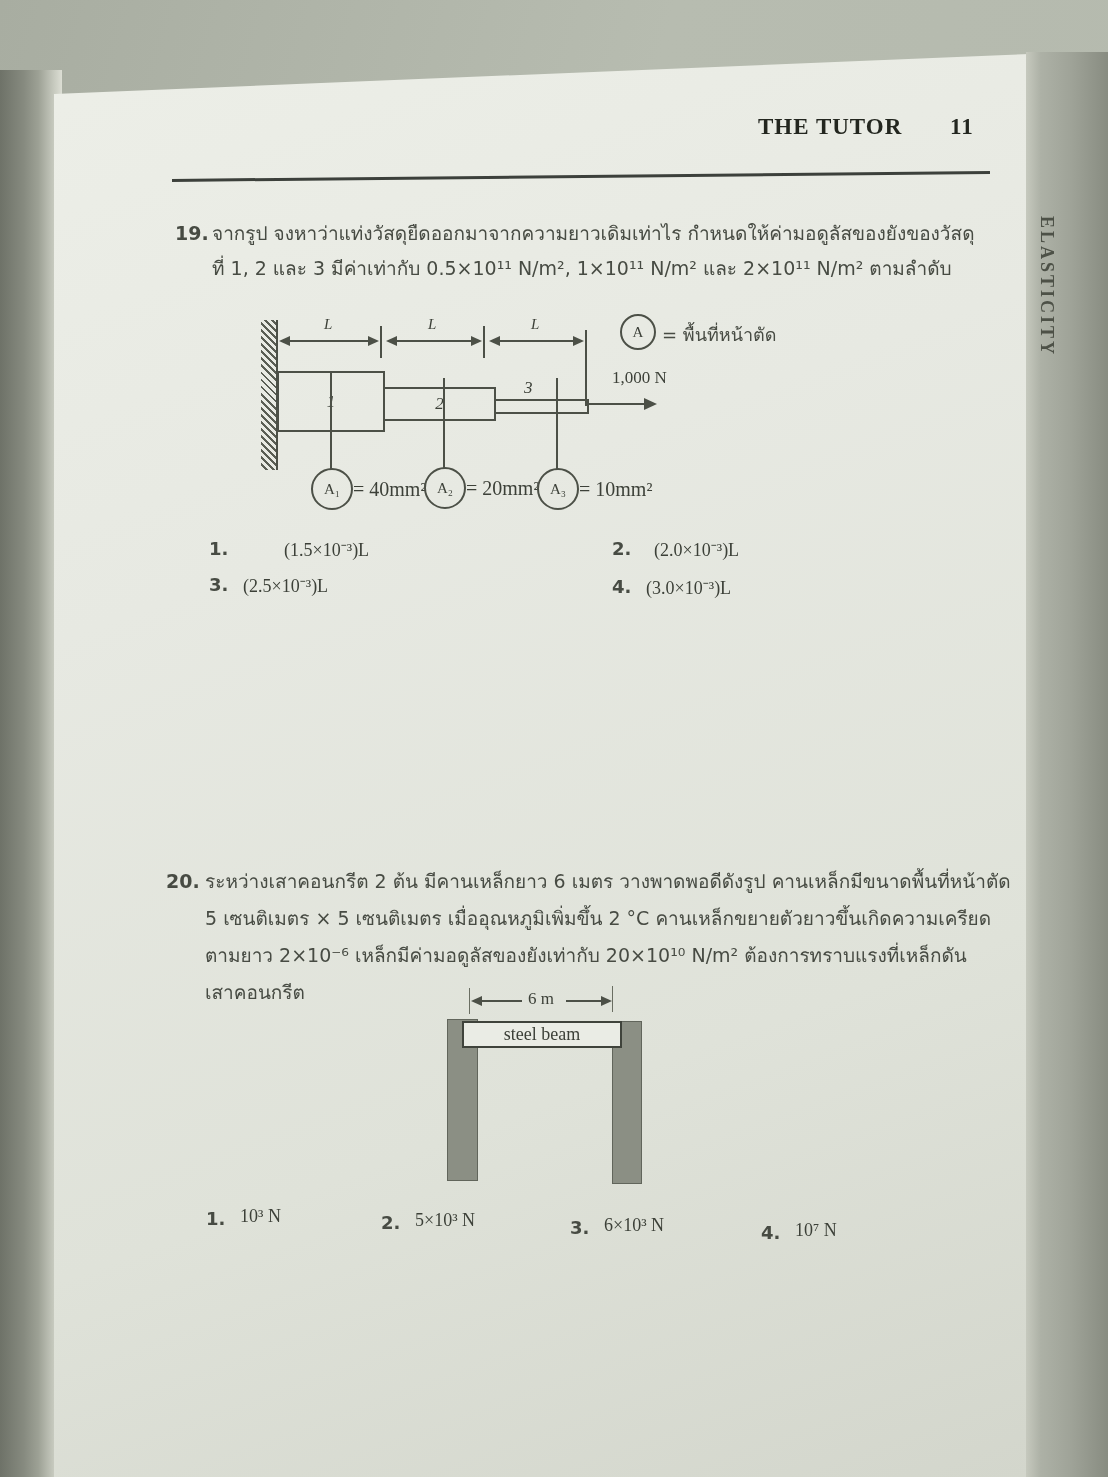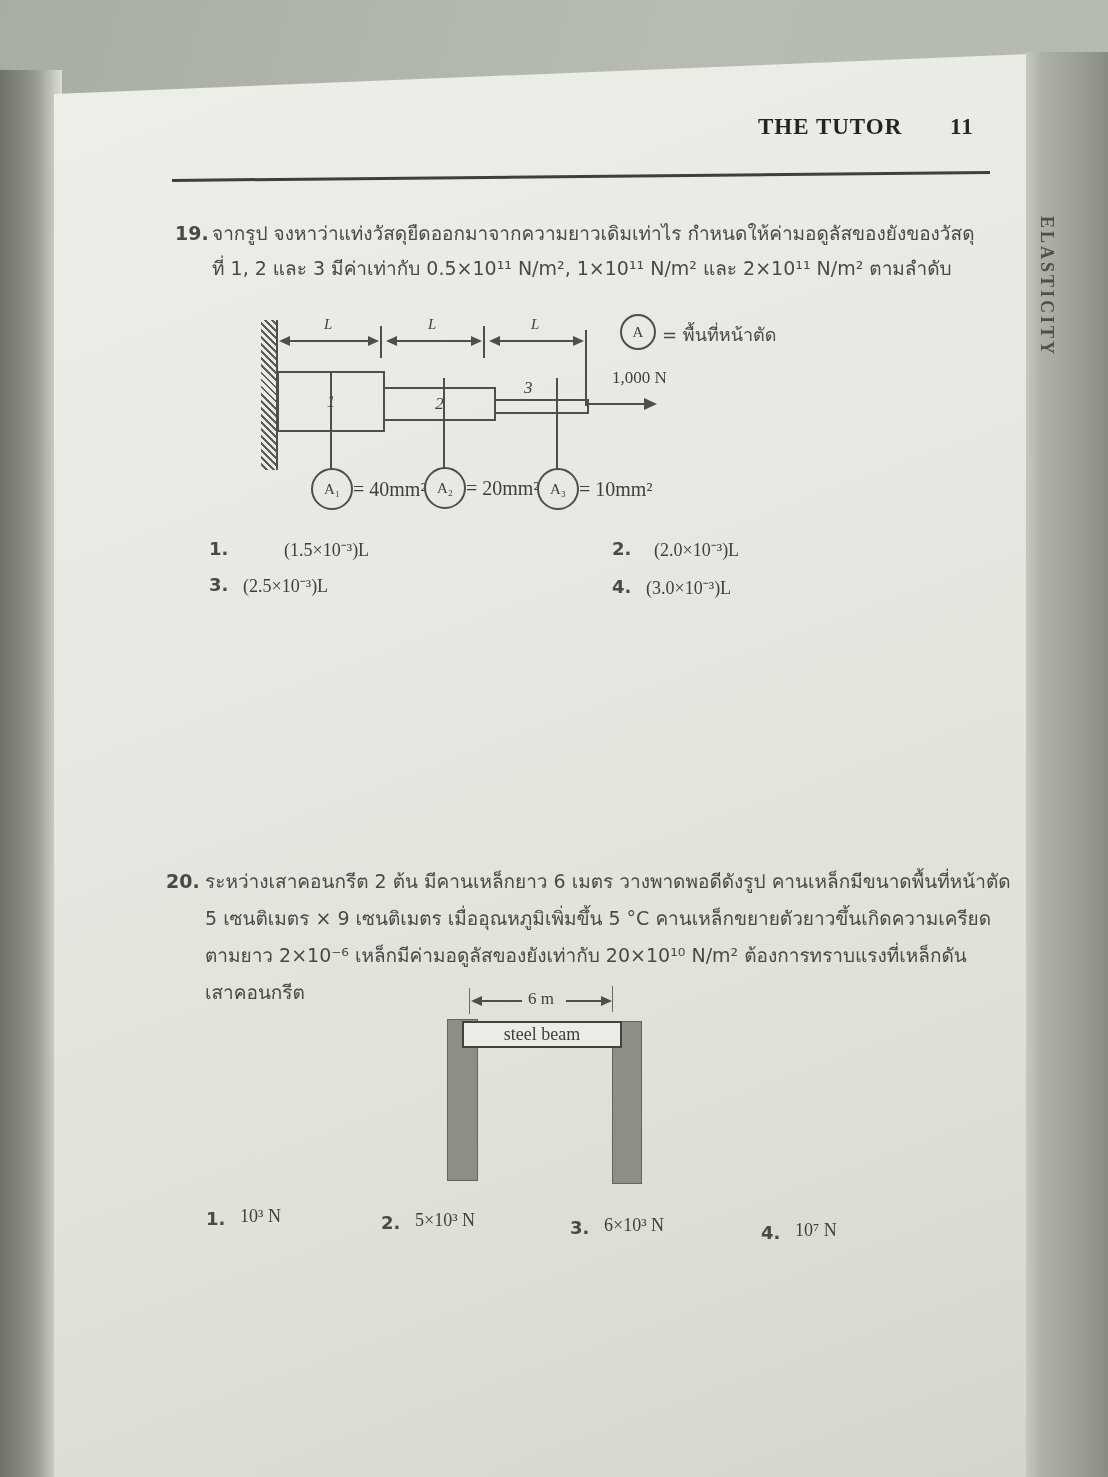--- a/index.html
+++ b/index.html
@@ -117,21 +117,21 @@
     <div class="choice-txt" style="left:252px;top:537px;margin-left:32px;">(1.5×10⁻³)L</div>
     <div class="choice-num" style="left:612px;top:538px;">2.</div>
     <div class="choice-txt" style="left:646px;top:537px;margin-left:8px;">(2.0×10⁻³)L</div>
     <div class="choice-num" style="left:209px;top:574px;">3.</div>
     <div class="choice-txt" style="left:243px;top:573px;">(2.5×10⁻³)L</div>
     <div class="choice-num" style="left:612px;top:576px;">4.</div>
     <div class="choice-txt" style="left:646px;top:575px;">(3.0×10⁻³)L</div>
 
     <div class="abs t-thai" style="left:166px;top:864px;font-weight:bold;">20.</div>
     <div class="abs t-thai" style="left:205px;top:864px;width:810px;">ระหว่างเสาคอนกรีต 2 ต้น มีคานเหล็กยาว 6 เมตร วางพาดพอดีดังรูป คานเหล็กมีขนาดพื้นที่หน้าตัด</div>
-    <div class="abs t-thai" style="left:205px;top:901px;width:810px;">5 เซนติเมตร × 9 เซนติเมตร เมื่ออุณหภูมิเพิ่มขึ้น 5 °C คานเหล็กขยายตัวยาวขึ้นเกิดความเครียด</div>
+    <div class="abs t-thai" style="left:205px;top:901px;width:810px;">5 เซนติเมตร × 5 เซนติเมตร เมื่ออุณหภูมิเพิ่มขึ้น 2 °C คานเหล็กขยายตัวยาวขึ้นเกิดความเครียด</div>
     <div class="abs t-thai" style="left:205px;top:938px;width:810px;">ตามยาว 2×10⁻⁶ เหล็กมีค่ามอดูลัสของยังเท่ากับ 20×10¹⁰ N/m² ต้องการทราบแรงที่เหล็กดัน</div>
     <div class="abs t-thai" style="left:205px;top:975px;width:400px;">เสาคอนกรีต</div>
 
     <div class="vl" style="left:469px;top:988px;height:26px;width:1px;background:#6a6e62;"></div>
     <div class="vl" style="left:612px;top:986px;height:26px;width:1px;background:#6a6e62;"></div>
     <div class="arr l" style="left:471px;top:996px;"></div>
     <div class="hl" style="left:480px;top:1000px;width:42px;"></div>
     <div class="abs t-serif" style="left:528px;top:989px;font-size:17px;">6 m</div>
     <div class="hl" style="left:566px;top:1000px;width:38px;"></div>
     <div class="arr r" style="left:601px;top:996px;"></div>

